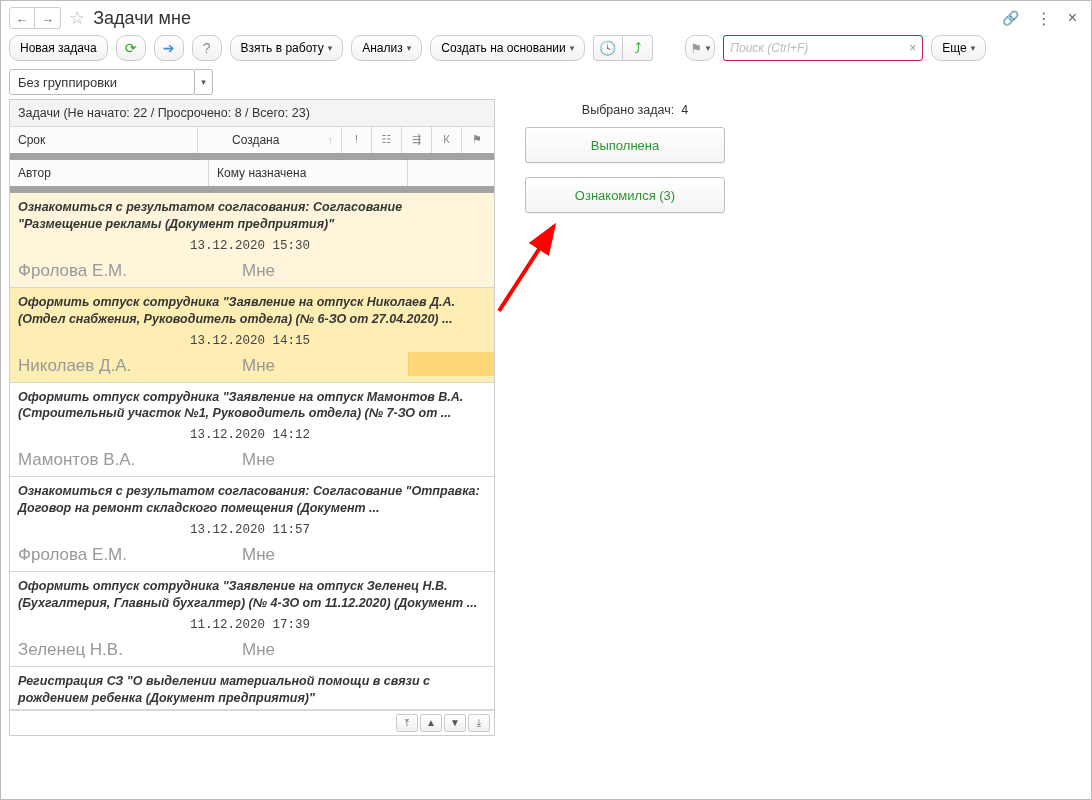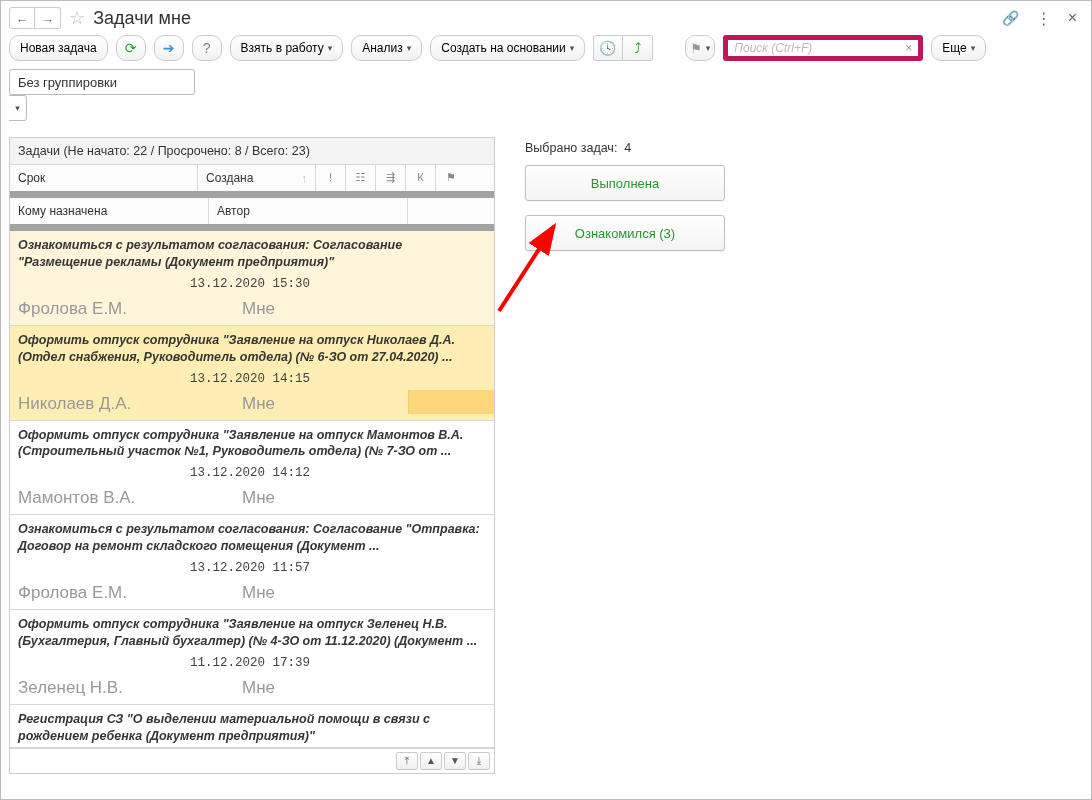--- a/index.html
+++ b/index.html
@@ -61,33 +61,33 @@
   .btn-group .btn:last-child { border-radius: 0 3px 3px 0; border-left: none; }
   .refresh-i { color: #2a9e2a; font-size: 14px; }
   .arrow-i { color: #3a8edb; font-size: 14px; }
   .help-i { color: #888; font-size: 14px; }
   .clock-i { color: #d8883a; font-size: 14px; }
   .export-i { color: #2a9e2a; font-size: 14px; }
   .flag-i { color: #999; font-size: 13px; }
 
   .search-wrap {
     width: 200px; height: 26px;
-    border: 5px solid #be185d; border-radius: 3px;
+    border: 1px solid #be185d; border-radius: 3px;
     display: flex; align-items: center;
     font-size: 12px; color: #aaa;
     padding: 0 6px;
   }
   .search-wrap input {
     border: none; outline: none; flex: 1; font-size: 12px;
     font-style: italic; color: #555;
   }
   .search-wrap input::placeholder { color: #bbb; font-style: italic; }
   .search-wrap .clr { color: #999; cursor: pointer; font-size: 12px; }
 
-  .grouping-row { margin-bottom: 16px; display: flex; flex-direction: column; }
+  .grouping-row { margin-bottom: 4px; display: flex; }
   .grouping-select {
     display: flex; align-items: center;
     border: 1px solid #bbb; border-radius: 3px;
     height: 26px; width: 186px;
     padding: 0 8px;
     font-size: 13px;
   }
   .grouping-dd {
     width: 18px; height: 26px;
     border: 1px solid #bbb; border-left: none;
@@ -113,21 +113,21 @@
     border-bottom: 7px solid #a3a3a3;
     background: #fcfcfc;
     font-size: 12px;
   }
   .cols-row1 .col, .cols-row2 .col {
     padding: 6px 8px;
     border-right: 1px solid #d8d8d8;
   }
   .cols-row1 .col:last-child, .cols-row2 .col:last-child { border-right: none; }
   .c-srok { width: 188px; }
-  .c-sozdana { width: 118px; display: flex; align-items: center; justify-content: space-between; }
+  .c-sozdana { width: 118px; display: flex; align-items: center; justify-content: space-between; margin-left: 26px; }
   .c-sort-arrow { color: #bbb; font-size: 11px; }
   .c-icon { width: 30px; text-align: center; color: #888; font-size: 11px; }
   .c-author { flex: 1; width: 200px; }
   .c-komu { flex: 1; }
   .c-empty2 { width: 86px; }
 
   .task-row {
     border-bottom: 1px solid #d8d8d8;
     font-size: 12.5px;
     cursor: pointer;
@@ -178,21 +178,21 @@
     width: 22px; height: 18px;
     border: 1px solid #ccc;
     background: linear-gradient(#fff,#f0f0f0);
     border-radius: 2px;
     font-size: 10px;
     display: flex; align-items: center; justify-content: center;
     cursor: pointer; color: #555;
   }
 
   .side-panel { flex: 0 0 220px; }
-  .sel-info { font-size: 12.5px; padding: 4px 0 10px 0; }
+  .sel-info { font-size: 12.5px; padding: 4px 0 10px 0; text-align: center; }
   .action-btn {
     width: 200px; height: 36px;
     border: 1px solid #bfbfbf;
     border-radius: 3px;
     background: linear-gradient(#ffffff, #f4f4f4);
     color: #2a9530;
     font-size: 13px;
     display: flex; align-items: center; justify-content: center;
     margin-bottom: 14px;
     cursor: pointer;
@@ -283,22 +283,22 @@
         <span>Создана</span>
         <span class="c-sort-arrow">↑</span>
       </div>
       <div class="col c-icon">!</div>
       <div class="col c-icon">☷</div>
       <div class="col c-icon">⇶</div>
       <div class="col c-icon">К</div>
       <div class="col c-icon">⚑</div>
     </div>
     <div class="cols-row2">
+      <div class="col c-author">Автор</div>
       <div class="col c-komu">Кому назначена</div>
-      <div class="col c-author">Автор</div>
       <div class="col c-empty2"></div>
     </div>
 
     <div id="task-rows">
         <div class="task-row sel1">
           <div class="task-title">Ознакомиться с результатом согласования: Согласование "Размещение рекламы (Документ предприятия)"</div>
           <div class="task-date">13.12.2020 15:30</div>
           <div class="task-meta">
             <span class="author">Фролова Е.М.</span>
             <span class="to">Мне</span>

